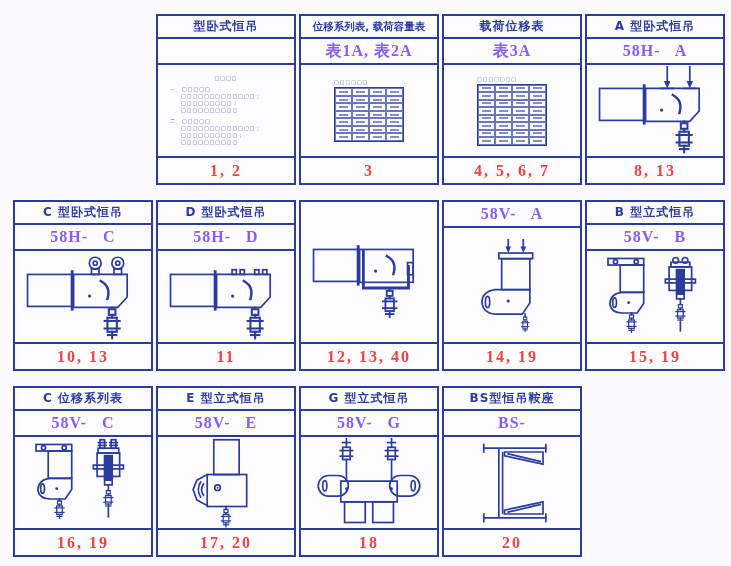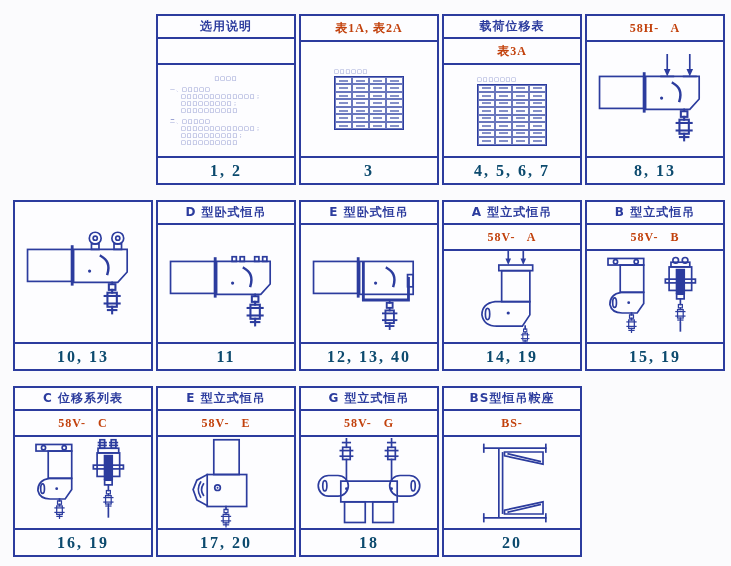--- a/index.html
+++ b/index.html
@@ -28,34 +28,34 @@
     display:flex;align-items:center;justify-content:center;
     font-size:12px;font-weight:bold;color:#2c3c9e;
     letter-spacing:1px;white-space:pre;overflow:hidden;
   }
   .ptitle.small{font-size:10.5px;letter-spacing:0;}
   .psub{
     height:24px;flex:0 0 24px;
     border-bottom:2px solid #2c3c9e;
     display:flex;align-items:center;justify-content:center;
     font-family:"Liberation Serif", serif;
-    font-size:12px;font-weight:bold;color:#c2410c;
+    font-size:16px;font-weight:bold;color:#8b5cf6;
     letter-spacing:1px;white-space:pre;
   }
   .pbody{
     flex:1 1 auto;
     display:flex;align-items:center;justify-content:center;
     overflow:hidden;position:relative;
   }
   .pfoot{
     height:25px;flex:0 0 25px;
     border-top:2px solid #2c3c9e;
     display:flex;align-items:center;justify-content:center;
     font-family:"Liberation Serif", serif;
-    font-size:16px;font-weight:bold;color:#0c4a6e;
+    font-size:16px;font-weight:bold;color:#ef4444;
     letter-spacing:2px;white-space:pre;
   }
   
   .notes{width:100%;padding:0 12px;box-sizing:border-box;
     font-size:5px;line-height:7px;color:#4453ae;letter-spacing:1px;}
   .notes .c{text-align:center;margin-bottom:4px;}
   .notes .h{margin-top:4px;}
   .notes .i{padding-left:11px;}
   
   .mtwrap{display:flex;flex-direction:column;align-items:flex-start;gap:2px;}
@@ -142,39 +142,40 @@
       <line x1="93" y1="77" x2="93" y2="86"></line>
     </g>
   </defs>
 </svg>
 
 <div class="grid">
 
   <div class="spacer"></div>
 
   <div class="panel">
-    <div class="ptitle">选用说明</div>
+    <div class="ptitle">型卧式恒吊</div>
     <div class="psub"></div>
     <div class="pbody">
       <div class="notes">
         <div class="c">□□□□</div>
         <div class="h">一、□□□□□</div>
         <div class="i">□□□□□□□□□□□□□；</div>
         <div class="i">□□□□□□□□□；</div>
         <div class="i">□□□□□□□□□□</div>
         <div class="h">二、□□□□□</div>
         <div class="i">□□□□□□□□□□□□□；</div>
         <div class="i">□□□□□□□□□□；</div>
         <div class="i">□□□□□□□□□□</div>
       </div>
     </div>
     <div class="pfoot">1, 2</div>
   </div>
 
   <div class="panel">
+    <div class="ptitle small">位移系列表, 载荷容量表</div>
     <div class="psub">表1A, 表2A</div>
     <div class="pbody">
       <div class="mtwrap">
         <div class="mtcap">□□□□□□</div>
         <div class="minitable" style="grid-template-columns: repeat(4, 17px);">
             <div class="mtc"></div>
             <div class="mtc"></div>
             <div class="mtc"></div>
             <div class="mtc"></div>
             <div class="mtc"></div>
@@ -246,81 +247,83 @@
             <div class="mtc"></div>
             <div class="mtc"></div>
             <div class="mtc"></div>
           </div>
       </div>
     </div>
     <div class="pfoot">4, 5, 6, 7</div>
   </div>
 
   <div class="panel">
+    <div class="ptitle">A 型卧式恒吊</div>
     <div class="psub">58H-   A</div>
     <div class="pbody">
       <svg class="draw" width="130" height="94" viewBox="0 0 132 100">
         <use href="#hbody"></use>
         <use href="#arr" transform="translate(79,26)"></use>
         <use href="#arr" transform="translate(103,26)"></use>
         <line x1="97" y1="61" x2="97" y2="63"></line>
         <use href="#tb" transform="translate(97,63)"></use>
       </svg>
     </div>
     <div class="pfoot">8, 13</div>
   </div>
 
 
   <div class="panel">
+    <div class="ptitle">C 型卧式恒吊</div>
+    <div class="psub">58H-   C</div>
     <div class="pbody">
       <svg class="draw" width="130" height="94" viewBox="0 0 132 100">
         <use href="#hbody"></use>
         <use href="#lug" transform="translate(79,26)"></use>
         <use href="#lug" transform="translate(103,26)"></use>
         <line x1="97" y1="61" x2="97" y2="63"></line>
         <use href="#tb" transform="translate(97,63)"></use>
       </svg>
     </div>
     <div class="pfoot">10, 13</div>
   </div>
 
   <div class="panel">
     <div class="ptitle">D 型卧式恒吊</div>
+    <div class="psub">58H-   D</div>
     <div class="pbody">
       <svg class="draw" width="130" height="94" viewBox="0 0 132 100">
         <use href="#hbody"></use>
         <use href="#tabs" transform="translate(79,26)"></use>
         <use href="#tabs" transform="translate(103,26)"></use>
         <line x1="97" y1="61" x2="97" y2="63"></line>
         <use href="#tb" transform="translate(97,63)"></use>
       </svg>
     </div>
     <div class="pfoot">11</div>
   </div>
 
   <div class="panel">
-    <div class="ptitle">E 型卧式恒吊</div>
     <div class="pbody">
       <svg class="draw" width="130" height="94" viewBox="0 0 132 100">
         <rect x="7" y="26" width="47" height="34"></rect>
         <line x1="54.5" y1="23" x2="54.5" y2="63" class="t3"></line>
         <rect x="56" y="26" width="57" height="35"></rect>
         <path d="M85,33 q11,6 7,19" class="t26"></path>
         <circle cx="73" cy="49" r="1.7" class="f"></circle>
         <path d="M60,28 V67 H108 V44" class="t3"></path>
         <rect x="107" y="40" width="6" height="13"></rect>
         <line x1="88" y1="67" x2="88" y2="70"></line>
         <use href="#tb" transform="translate(88,70) scale(0.9)"></use>
       </svg>
     </div>
     <div class="pfoot">12, 13, 40</div>
   </div>
 
   <div class="panel">
-    <div class="ptitle">A 型立式恒吊</div>
     <div class="psub">58V-   A</div>
     <div class="pbody">
       <svg class="draw" width="130" height="94" viewBox="0 0 132 100">
         <line x1="62" y1="2" x2="62" y2="9"></line>
         <polygon points="59,9 65,9 62,16" class="f"></polygon>
         <line x1="78" y1="2" x2="78" y2="9"></line>
         <polygon points="75,9 81,9 78,16" class="f"></polygon>
         <rect x="52" y="16" width="36" height="6"></rect>
         <rect x="55" y="22" width="30" height="33"></rect>
         <path d="M85,55 V69 L77,81 H50 Q36,81 34,69 Q34,57 48,55 Z"></path>

